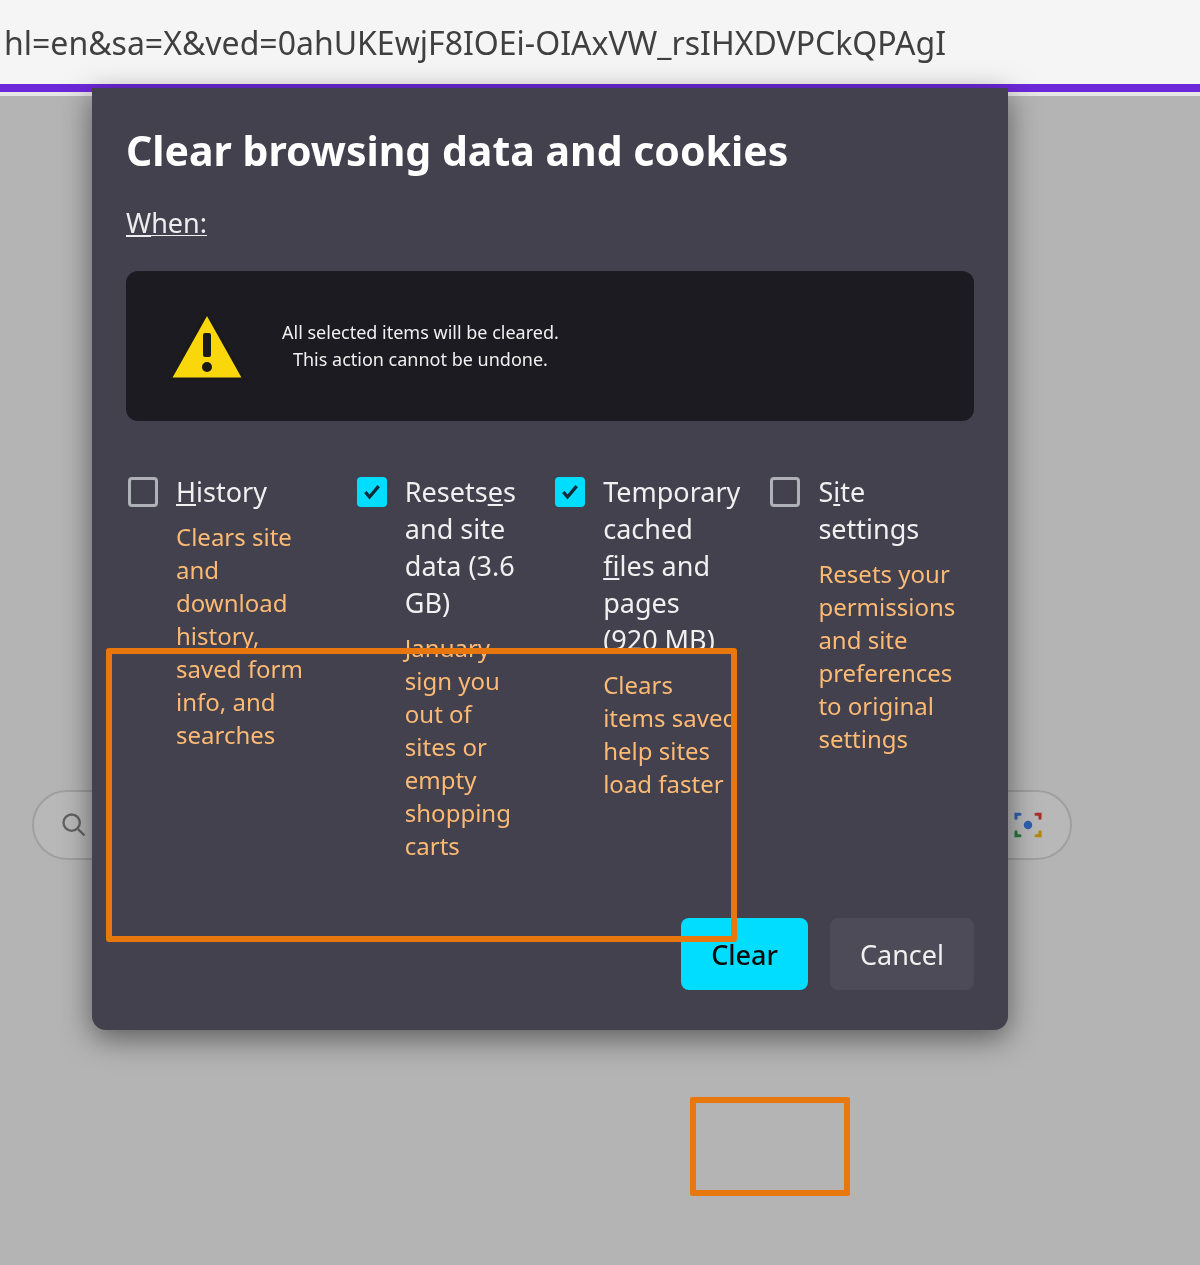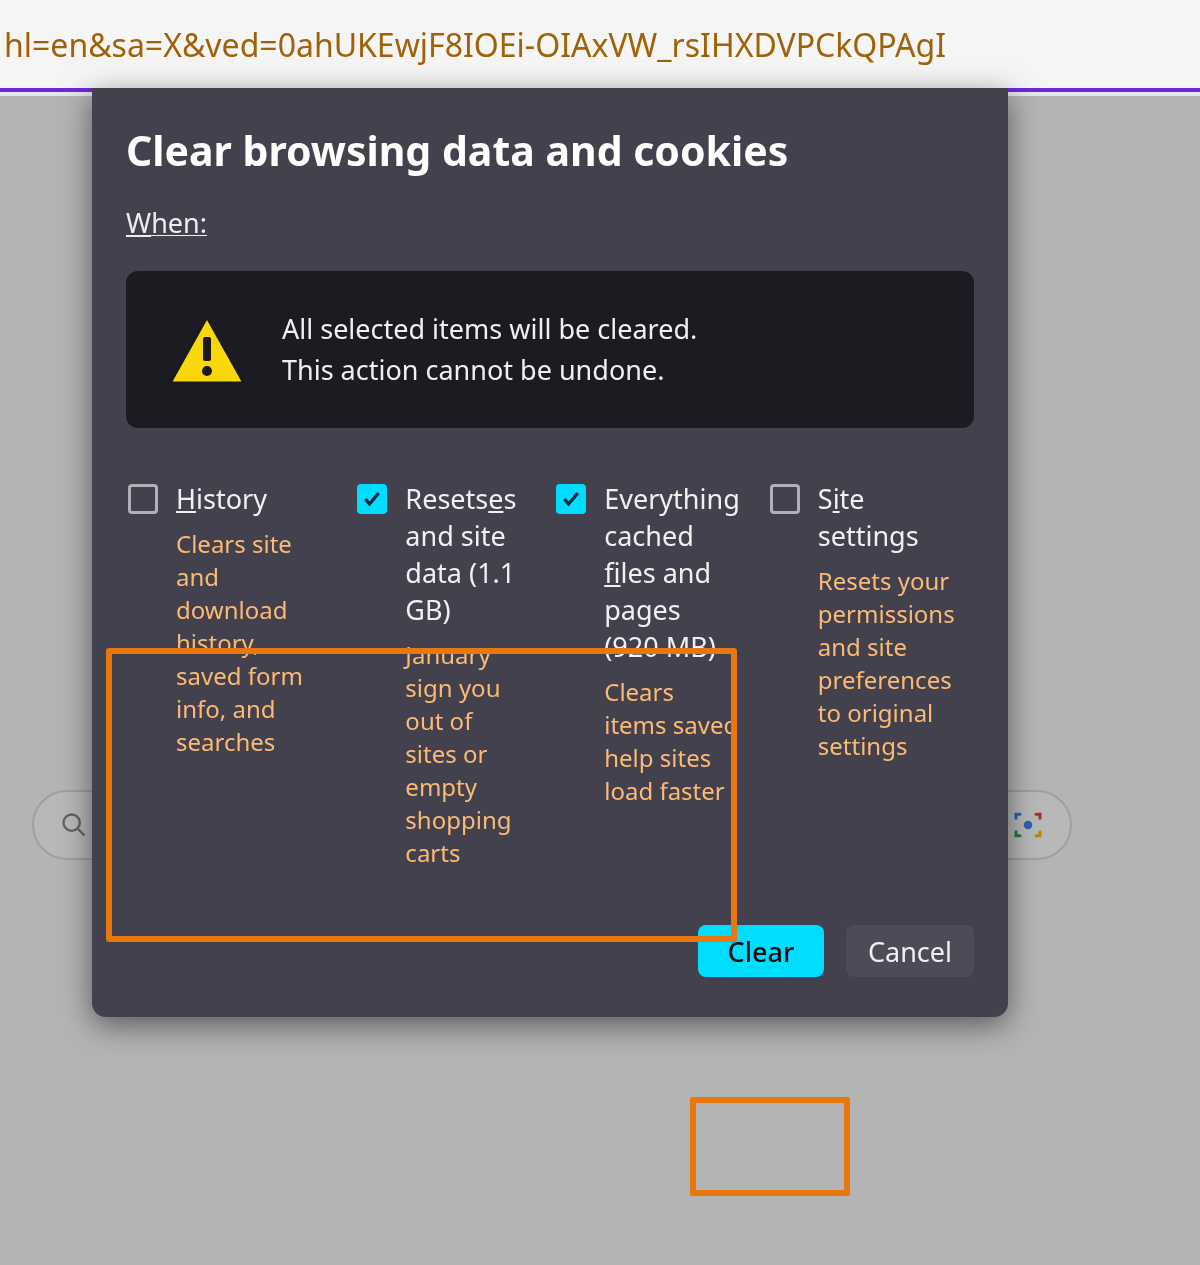--- a/index.html
+++ b/index.html
@@ -8,26 +8,26 @@
       height: 1265px;
       font-family: "Segoe UI", system-ui, sans-serif;
       background: #e6e6e6;
       position: relative;
       overflow: hidden;
     }
     .url-bar {
       width: 100%;
       height: 92px;
       background: #f5f5f5;
-      border-bottom: 4px solid #6d28d9;
+      border-bottom: 8px solid #6d28d9;
       display: flex;
       align-items: center;
       padding: 0 4px;
       font-size: 32px;
-      color: #a16207;
+      color: #404040;
       white-space: nowrap;
       overflow: hidden;
     }
     .page-bg {
       position: absolute;
       top: 96px; left: 0; right: 0; bottom: 0;
       background: #fafafa;
     }
     .overlay {
       position: absolute;
@@ -105,21 +105,21 @@
     .warning-box {
       background: #1c1b22;
       border-radius: 12px;
       padding: 38px 34px 38px 40px;
       display: flex;
       align-items: center;
       gap: 34px;
       margin-bottom: 44px;
     }
     .warning-icon svg { display: block; }
-    .warning-text { font-size: 27px; line-height: 1.5; color: #f0f0f0; }
+    .warning-text { font-size: 18px; line-height: 1.5; color: #f0f0f0; text-align: center; }
     .option-list { display: flex; flex-direction: row; gap: 26px; }
     .option {
       display: flex;
       align-items: flex-start;
       gap: 18px;
       padding: 8px 2px;
     }
     .checkbox {
       width: 30px; height: 30px;
       border: 3px solid #b0b0b8;
@@ -153,22 +153,22 @@
     }
     .hl-group { top: 648px; left: 106px; width: 631px; height: 294px; }
     .button-row {
       display: flex;
       justify-content: flex-end;
       gap: 22px;
       margin-top: 48px;
       position: relative;
     }
     .btn {
-      height: 52px;
-      padding: 0 22px;
+      height: 72px;
+      padding: 0 30px;
       border-radius: 8px;
       font-size: 27px;
       display: flex;
       align-items: center;
       justify-content: center;
       min-width: 126px;
       text-align: center;
     }
     .btn-primary { background: #00ddff; color: #0c0c0d; font-weight: 500; }
     .btn-secondary { background: #4c4b57; color: #f0f0f0; }
@@ -236,33 +236,33 @@
       </div>
     </div>
 
     <div class="option">
       <div class="checkbox checked">
         <svg width="20" height="20" viewBox="0 0 24 24" fill="none" stroke="#0c2c3a" stroke-width="4">
             <polyline points="4 12 9 18 20 5"></polyline>
           </svg>
       </div>
       <div class="opt-text">
-        <div class="opt-label"><span>Resets</span><span class="underline-letter">e</span><span>s and site data (1.1 GB)</span></div>
+        <div class="opt-label"><span>Resets</span><span class="underline-letter">e</span><span>s and site data (3.6 GB)</span></div>
         <div class="opt-desc">January sign you out of sites or empty shopping carts</div>
       </div>
     </div>
 
     <div class="option">
       <div class="checkbox checked">
         <svg width="20" height="20" viewBox="0 0 24 24" fill="none" stroke="#0c2c3a" stroke-width="4">
             <polyline points="4 12 9 18 20 5"></polyline>
           </svg>
       </div>
       <div class="opt-text">
-        <div class="opt-label"><span>Everything cached </span><span class="underline-letter">f</span><span>iles and pages (920 MB)</span></div>
+        <div class="opt-label"><span>Temporary cached </span><span class="underline-letter">f</span><span>iles and pages (920 MB)</span></div>
         <div class="opt-desc">Clears items saved help sites load faster</div>
       </div>
     </div>
 
     <div class="option">
       <div class="checkbox"></div>
       <div class="opt-text">
         <div class="opt-label"><span>S</span><span class="underline-letter">i</span><span>te settings</span></div>
         <div class="opt-desc">Resets your permissions and site preferences to original settings</div>
       </div>

